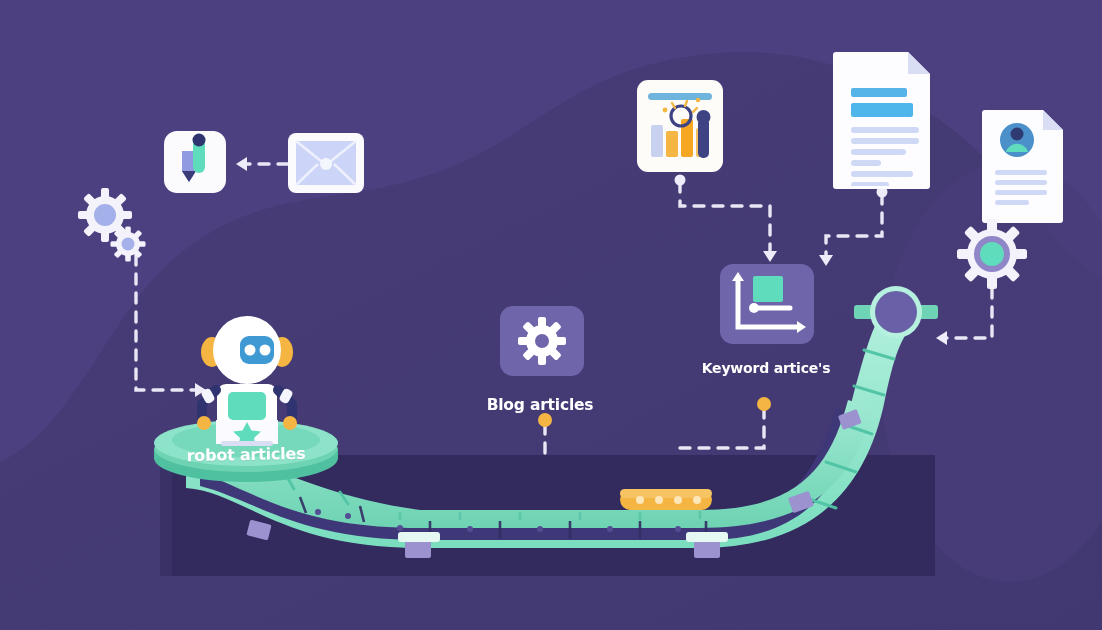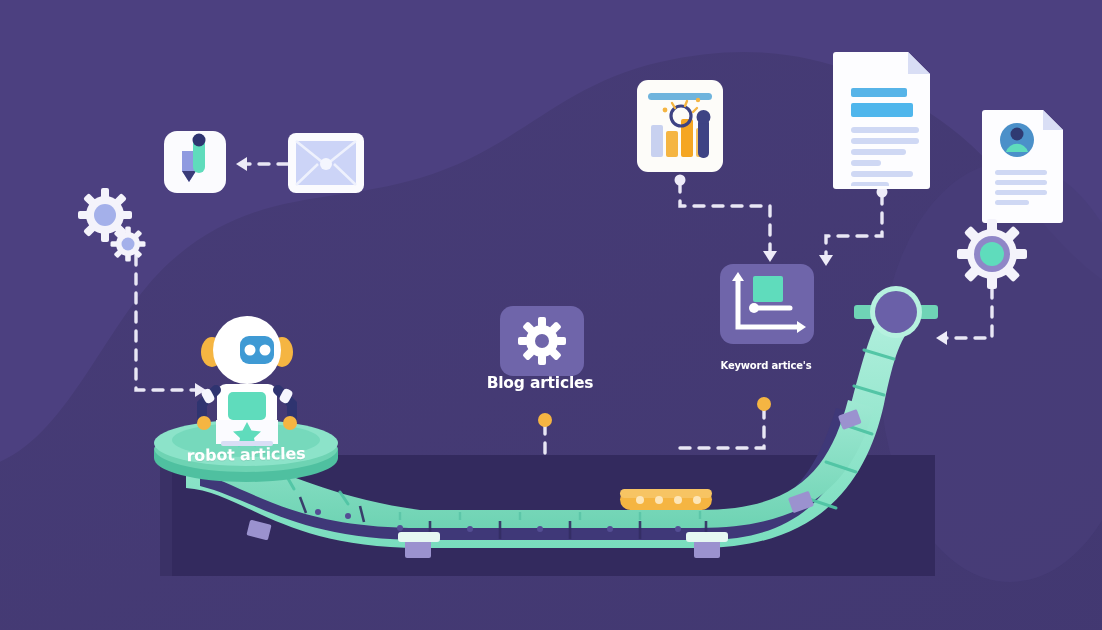--- a/index.html
+++ b/index.html
@@ -32,22 +32,22 @@
   .node-label {
     position: absolute;
     color: #ffffff;
     font-weight: bold;
     font-family: "DejaVu Sans", sans-serif;
     text-align: center;
     white-space: nowrap;
     transform: translateX(-50%);
     letter-spacing: -0.2px;
   }
-  .lbl-blog   { left: 540px; top: 374px; font-size: 15.5px; }
-  .lbl-keyword{ left: 766px; top: 360px; font-size: 10px; }
+  .lbl-blog   { left: 540px; top: 396px; font-size: 15.5px; }
+  .lbl-keyword{ left: 766px; top: 360px; font-size: 14px; }
   .lbl-robot  {
     left: 246px; top: 445px; font-size: 16px;
     transform: translateX(-50%) rotate(-1.2deg);
     text-shadow: 0 1px 0 rgba(0,0,0,0.08);
   }
 </style>
 </head>
 <body>
 
 <div id="stage">

